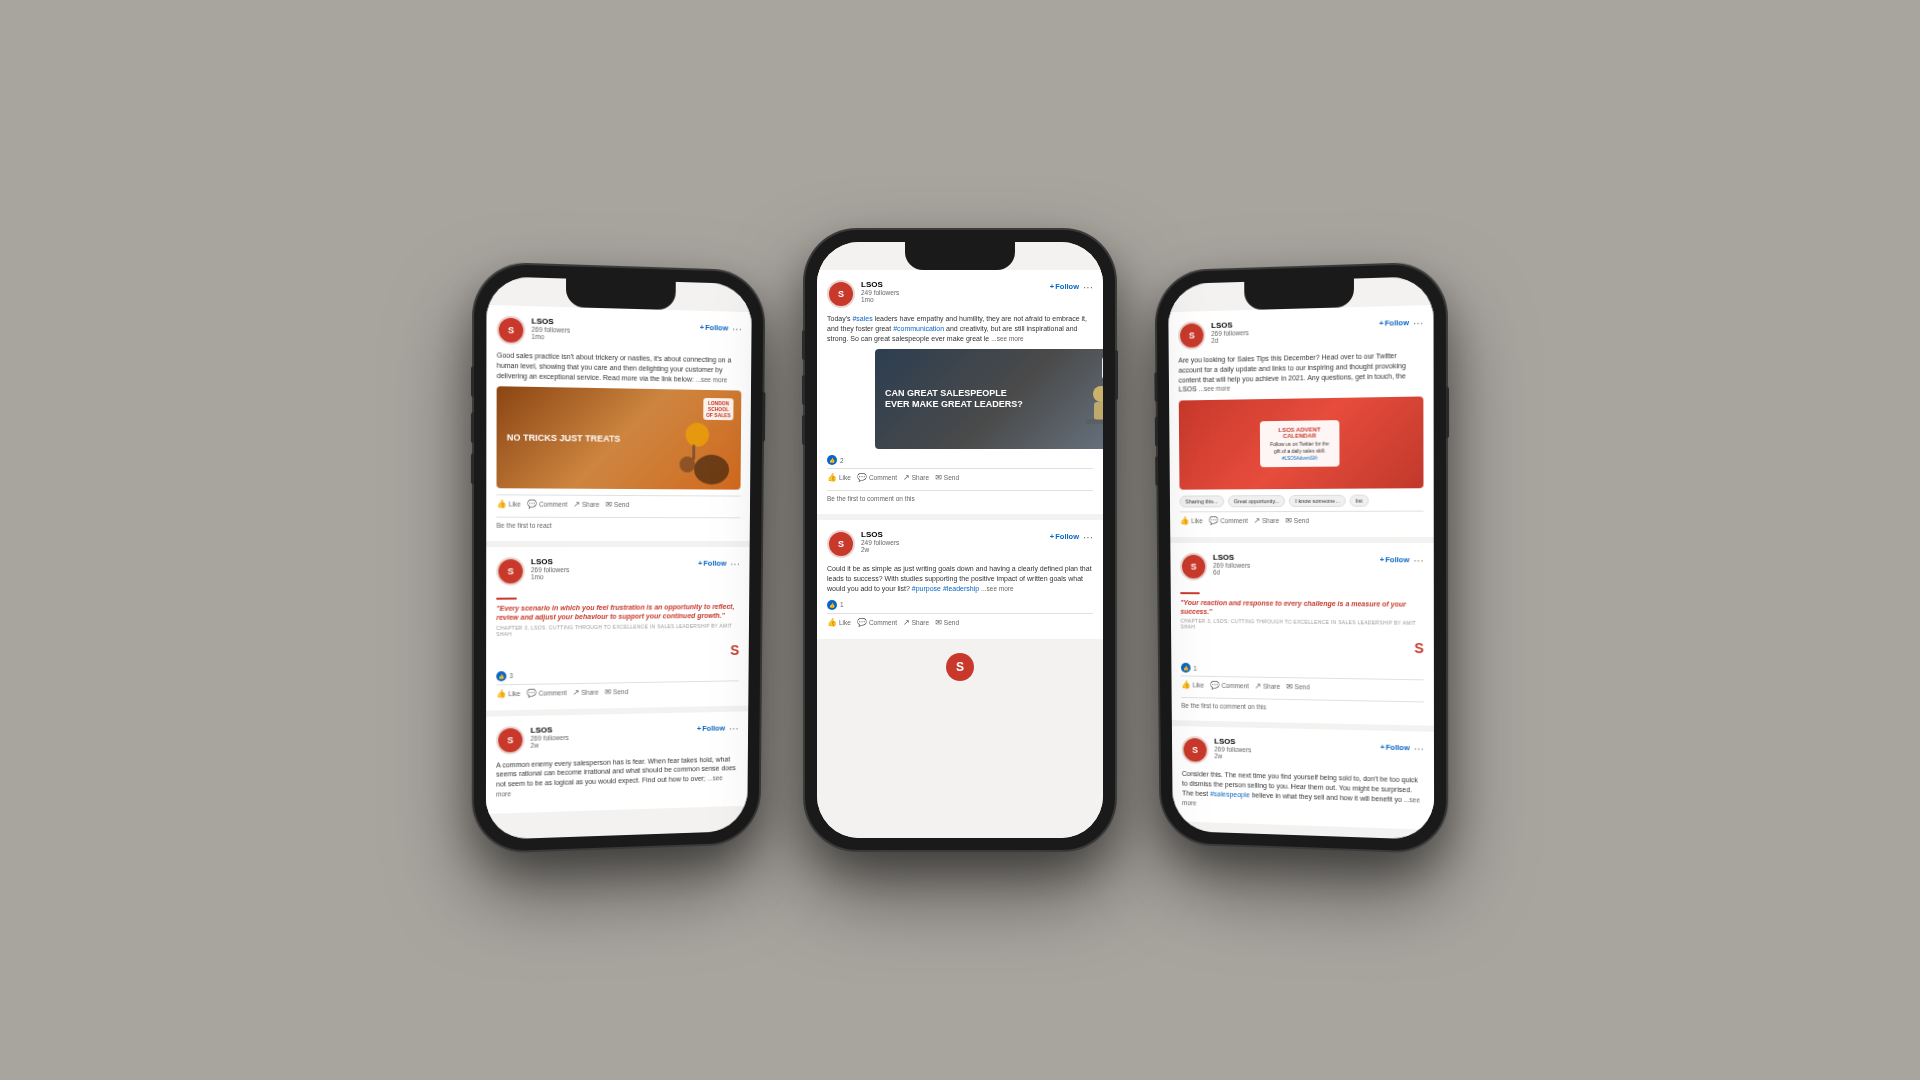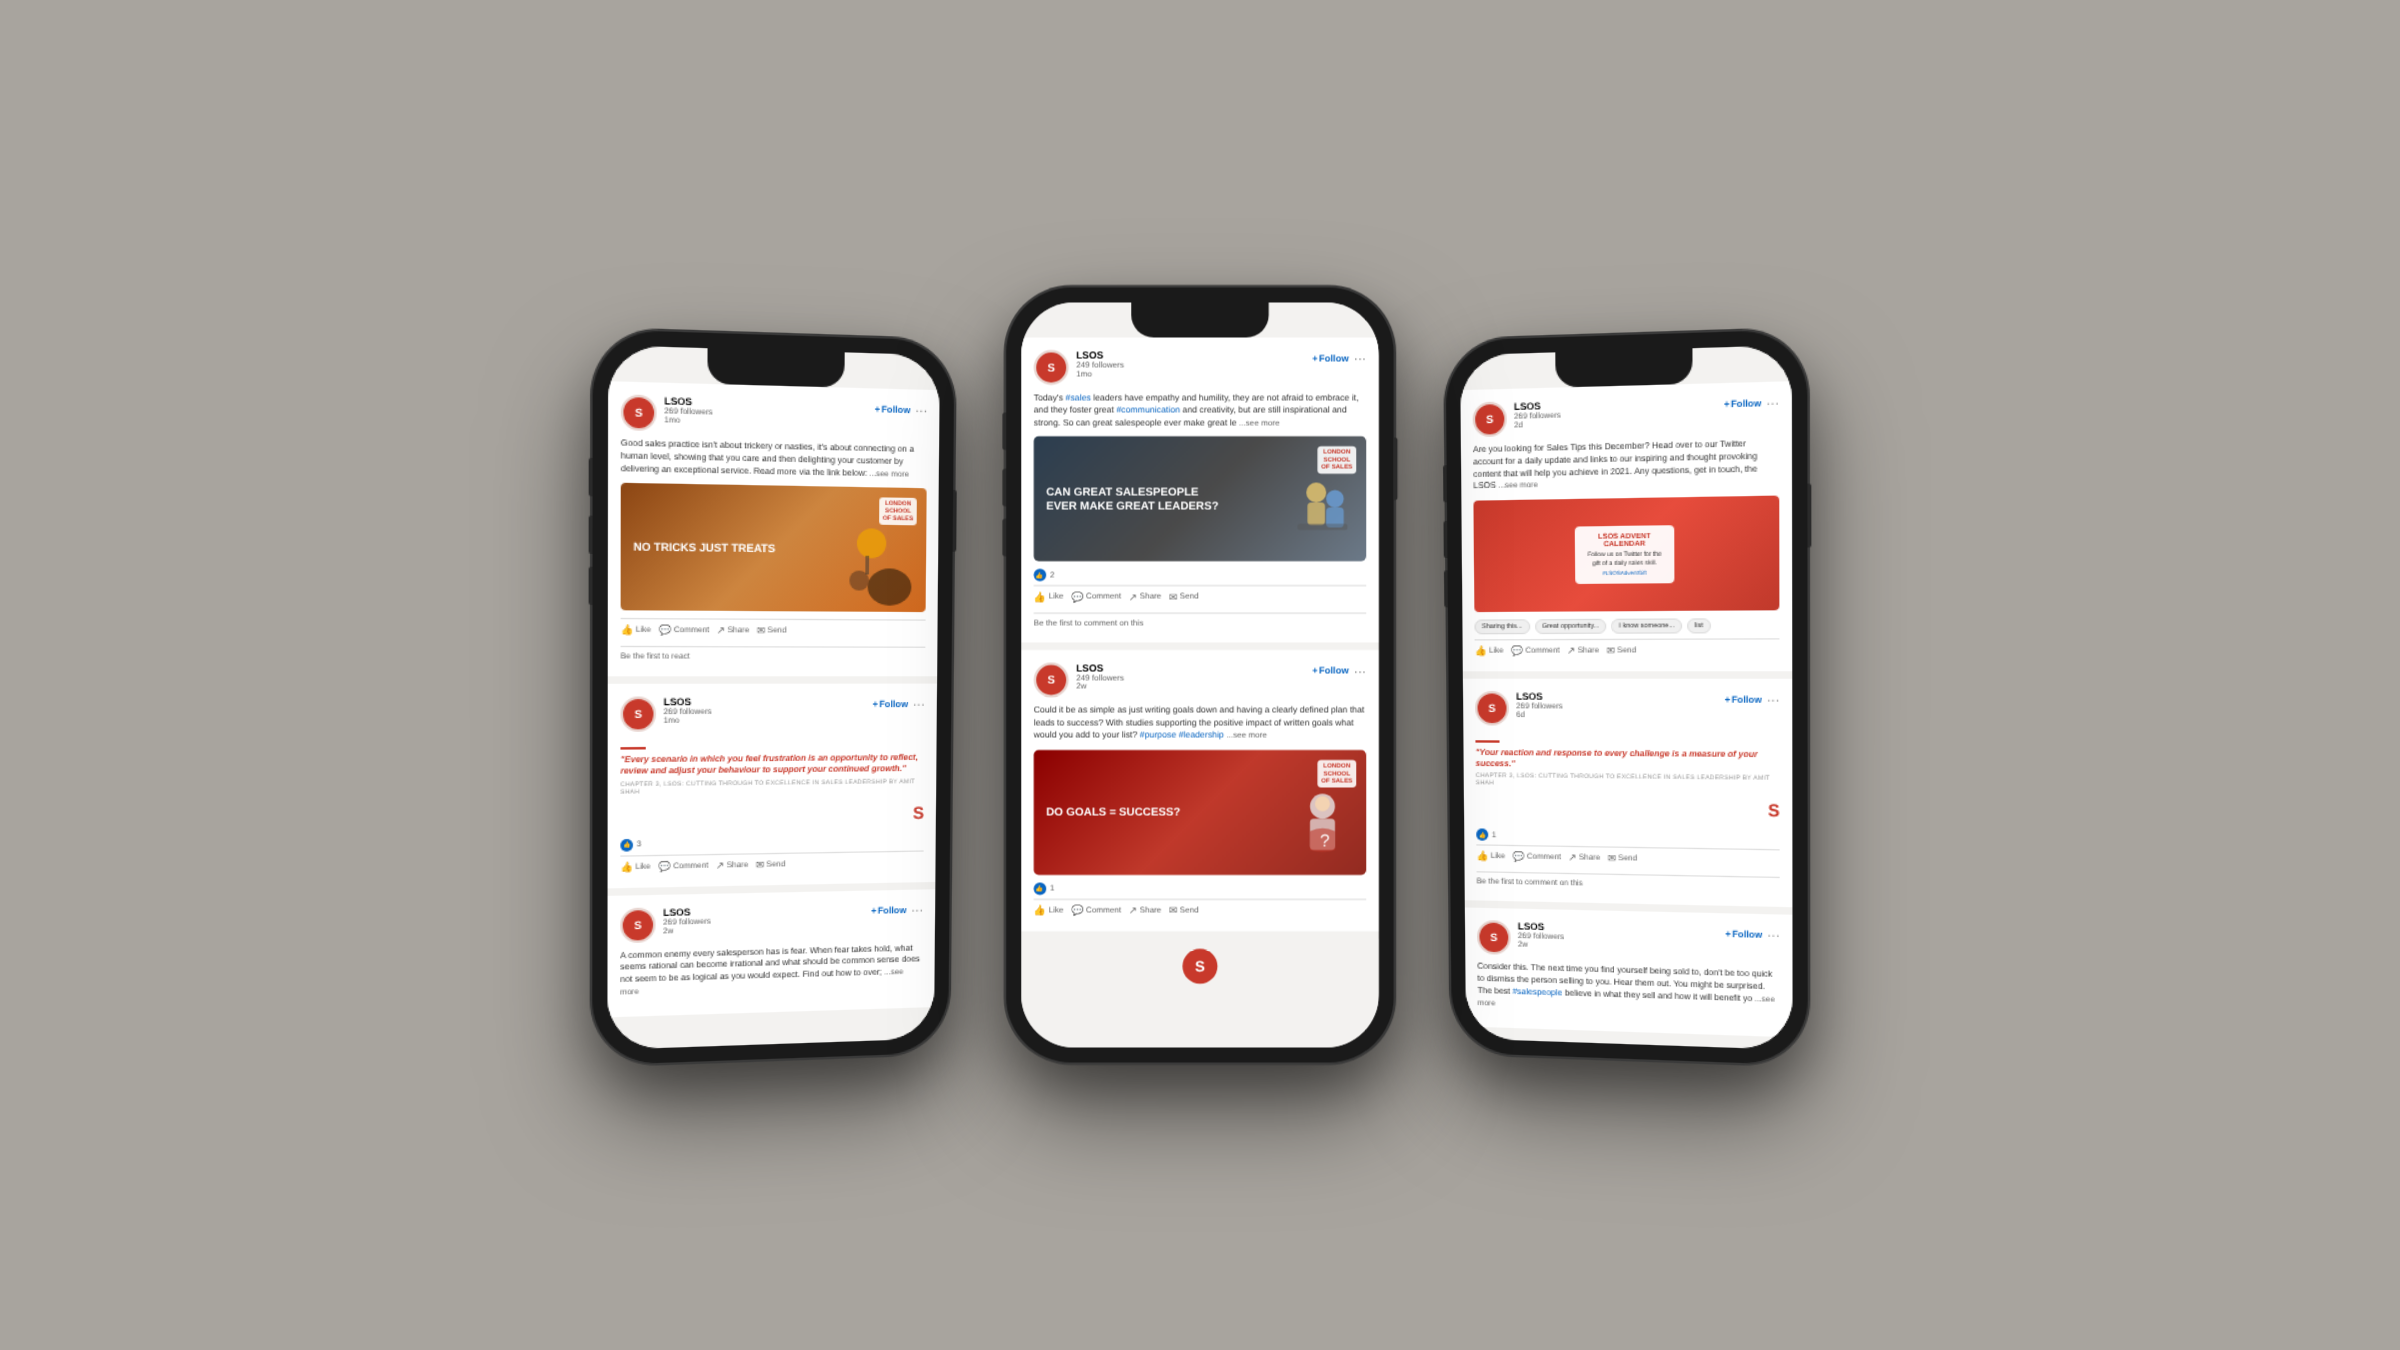--- a/index.html
+++ b/index.html
@@ -207,20 +207,21 @@
       overflow: hidden;
       position: relative;
     }
 
     .post-image.halloween {
       background: linear-gradient(135deg, #8B4513 0%, #CD853F 50%, #D2691E 100%);
     }
 
     .post-image.leadership {
       background: linear-gradient(135deg, #2c3e50 0%, #4a4a4a 50%, #6c7a89 100%);
+      margin-left: 48px;
     }
 
     .post-image.goals {
       background: linear-gradient(135deg, #8B0000 0%, #c0392b 50%, #922b21 100%);
     }
 
     .post-image.xmas {
       background: linear-gradient(135deg, #c8392b 0%, #e74c3c 50%, #c0392b 100%);
     }
 
@@ -602,31 +603,20 @@
             <div class="follow-btn">
               <span>+</span> 
                 <span>Follow</span>
             </div>
             <div class="more-btn">···</div>
           </div>
           <div class="post-text">
             Could it be as simple as just writing goals down and having a clearly defined plan that leads to success? With studies supporting the positive impact of written goals what would you add to your list? <span class="hashtag">#purpose #leadership</span>
             <span class="see-more">...see more</span>
           </div>
-          <div class="post-image goals">
-            <div class="img-text">DO GOALS = SUCCESS?</div>
-            <div class="img-logo">LONDON<br>SCHOOL<br>OF SALES</div>
-            <svg class="illustration-goals" viewBox="0 0 65 70" xmlns="http://www.w3.org/2000/svg">
-              <circle cx="35" cy="20" r="10" fill="#e8e8e8" opacity="0.8"></circle>
-              <rect x="25" y="30" width="20" height="25" rx="3" fill="#e8e8e8" opacity="0.7"></rect>
-              <circle cx="35" cy="18" r="6" fill="#f5d5b0" opacity="0.9"></circle>
-              <path d="M25 40 Q35 35 45 40 L45 55 Q35 58 25 55 Z" fill="#c0392b" opacity="0.6"></path>
-              <text x="33" y="52" font-size="14" fill="white" opacity="0.9">?</text>
-            </svg>
-          </div>
           <div class="react-count">
             <div class="react-circle">👍</div>
             <span>1</span>
           </div>
           <div class="reaction-bar">
             <div class="reaction-item">
               <span class="reaction-icon">👍</span>
               <span>Like</span>
             </div>
             <div class="reaction-item">

